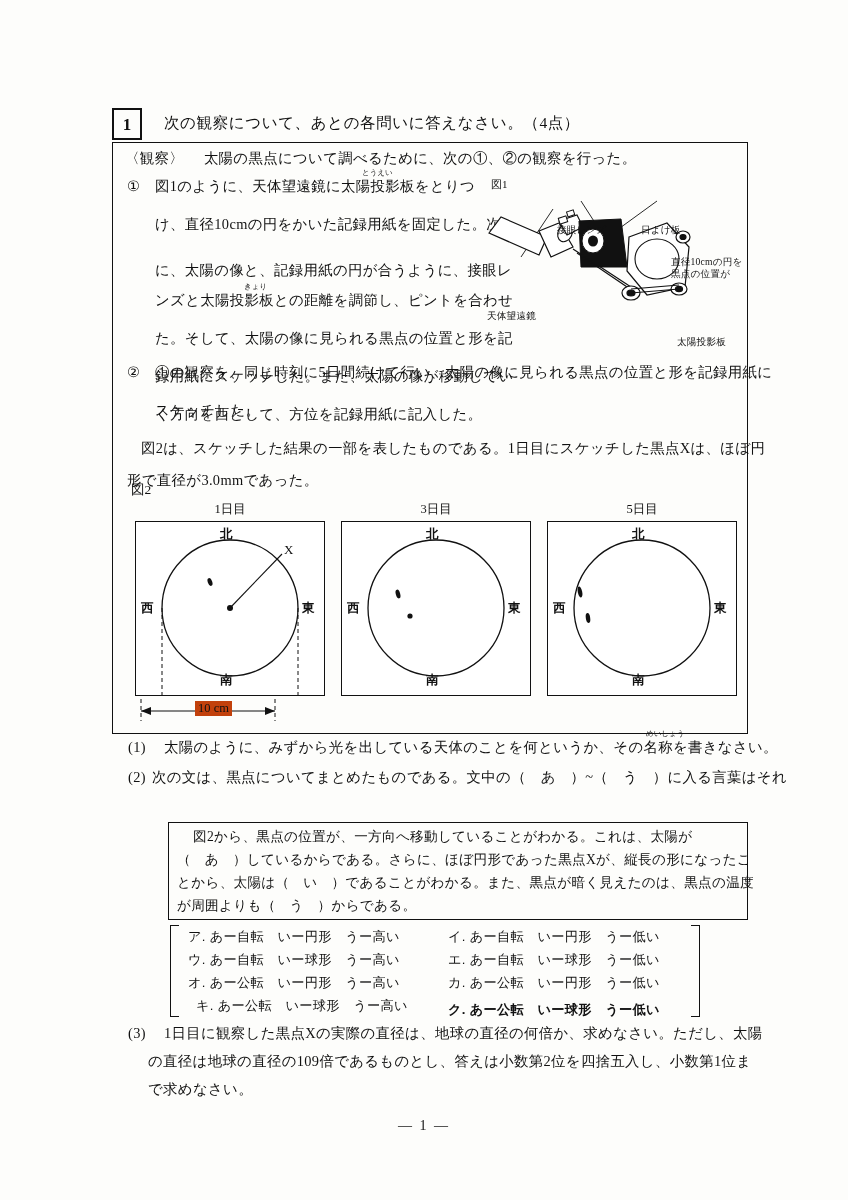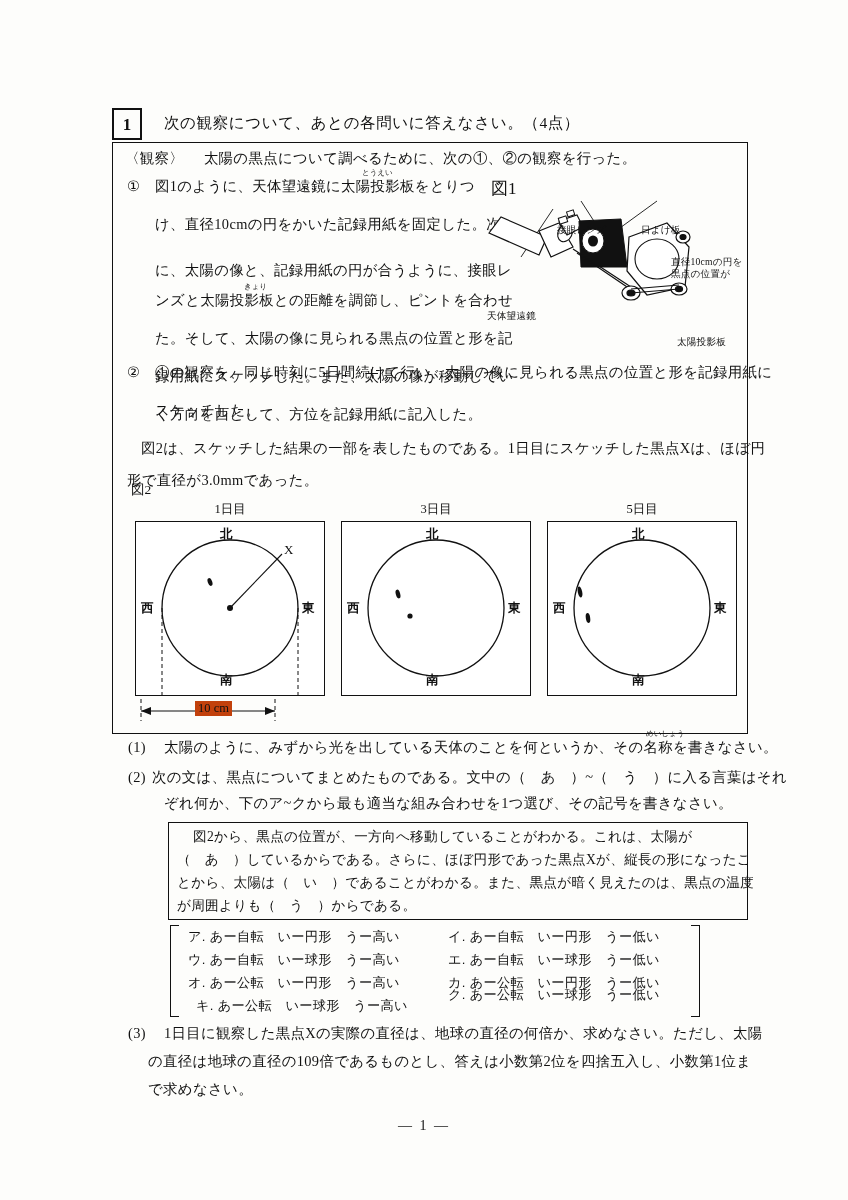--- a/index.html
+++ b/index.html
@@ -66,21 +66,21 @@
     letter-spacing: 0.35px;
     white-space: nowrap;
     line-height: 1.1;
   }
 
   
   .fig1-label {
     position: absolute;
     left: 378px;
     top: 34px;
-    font-size: 17px;
+    font-size: 11px;
   }
   .fig1-area {
     position: absolute;
     left: 368px;
     top: 28px;
     width: 262px;
     height: 142px;
   }
   .f1lab {
     position: absolute;
@@ -341,21 +341,20 @@
 
     </div>
   </div>
 
   <div class="q" style="left:128px; top:740px;">(1)</div>
   <div class="q" style="left:164px; top:740px;">太陽のように、みずから光を出している天体のことを何というか、その名称を書きなさい。</div>
   <div class="q" style="left:646px; top:730px; font-size:7.5px; letter-spacing:0;">めいしょう</div>
 
   <div class="q" style="left:128px; top:770px;">(2)</div>
   <div class="q" style="left:152px; top:770px;">次の文は、黒点についてまとめたものである。文中の（　あ　）~（　う　）に入る言葉はそれ</div>
-  <div class="q" style="left:164px; top:796px;">ぞれ何か、下のア~クから最も適当な組み合わせを1つ選び、その記号を書きなさい。</div>
 
   <div class="sum-box">
     <div class="sum-ln" style="left:24px; top:5px;">図2から、黒点の位置が、一方向へ移動していることがわかる。これは、太陽が</div>
     <div class="sum-ln" style="left:8px; top:28px;">（　あ　）しているからである。さらに、ほぼ円形であった黒点Xが、縦長の形になったこ</div>
     <div class="sum-ln" style="left:8px; top:51px;">とから、太陽は（　い　）であることがわかる。また、黒点が暗く見えたのは、黒点の温度</div>
     <div class="sum-ln" style="left:8px; top:74px;">が周囲よりも（　う　）からである。</div>
   </div>
 
   <div class="choice-area">
     <div class="brk brk-l"></div>
@@ -382,21 +381,21 @@
       <span>あー公転　いー円形　うー高い</span>
     </div>
     <div class="choice" style="left:278px; top:49px;">
       <span>カ.</span>
       <span>あー公転　いー円形　うー低い</span>
     </div>
     <div class="choice" style="left:18px; top:72px;margin-left:8px;">
       <span>キ.</span>
       <span>あー公転　いー球形　うー高い</span>
     </div>
-    <div class="choice" style="left:278px; top:61px;">
+    <div class="choice" style="left:278px; top:76px;font-weight:bold;">
       <span>ク.</span>
       <span>あー公転　いー球形　うー低い</span>
     </div>
   </div>
 
   <div class="q" style="left:128px; top:1026px;">(3)</div>
   <div class="q" style="left:164px; top:1026px;">1日目に観察した黒点Xの実際の直径は、地球の直径の何倍か、求めなさい。ただし、太陽</div>
   <div class="q" style="left:148px; top:1054px;">の直径は地球の直径の109倍であるものとし、答えは小数第2位を四捨五入し、小数第1位ま</div>
   <div class="q" style="left:148px; top:1082px;">で求めなさい。</div>
 

